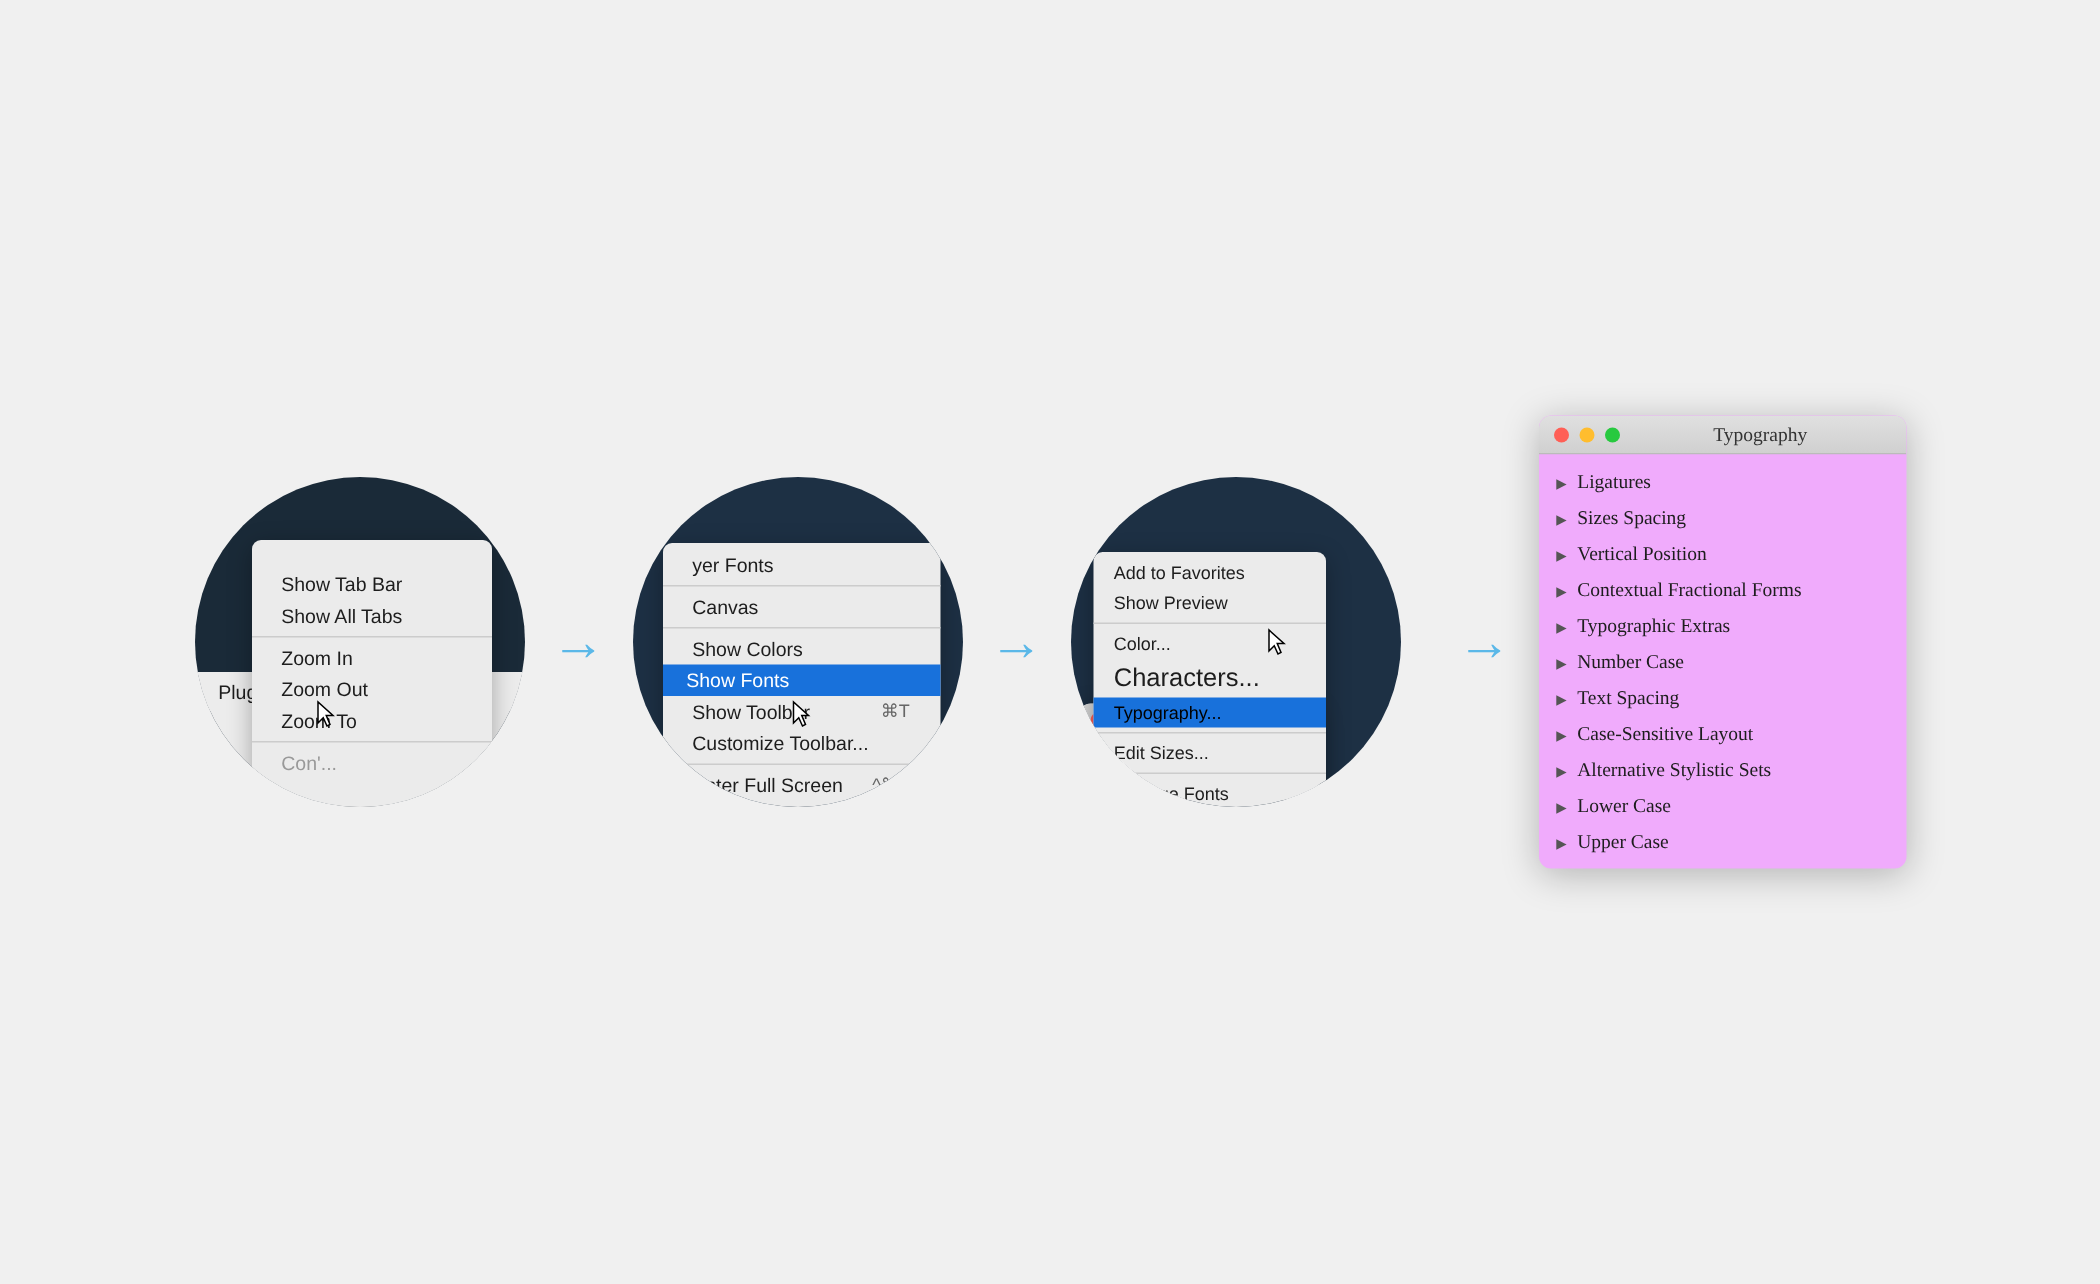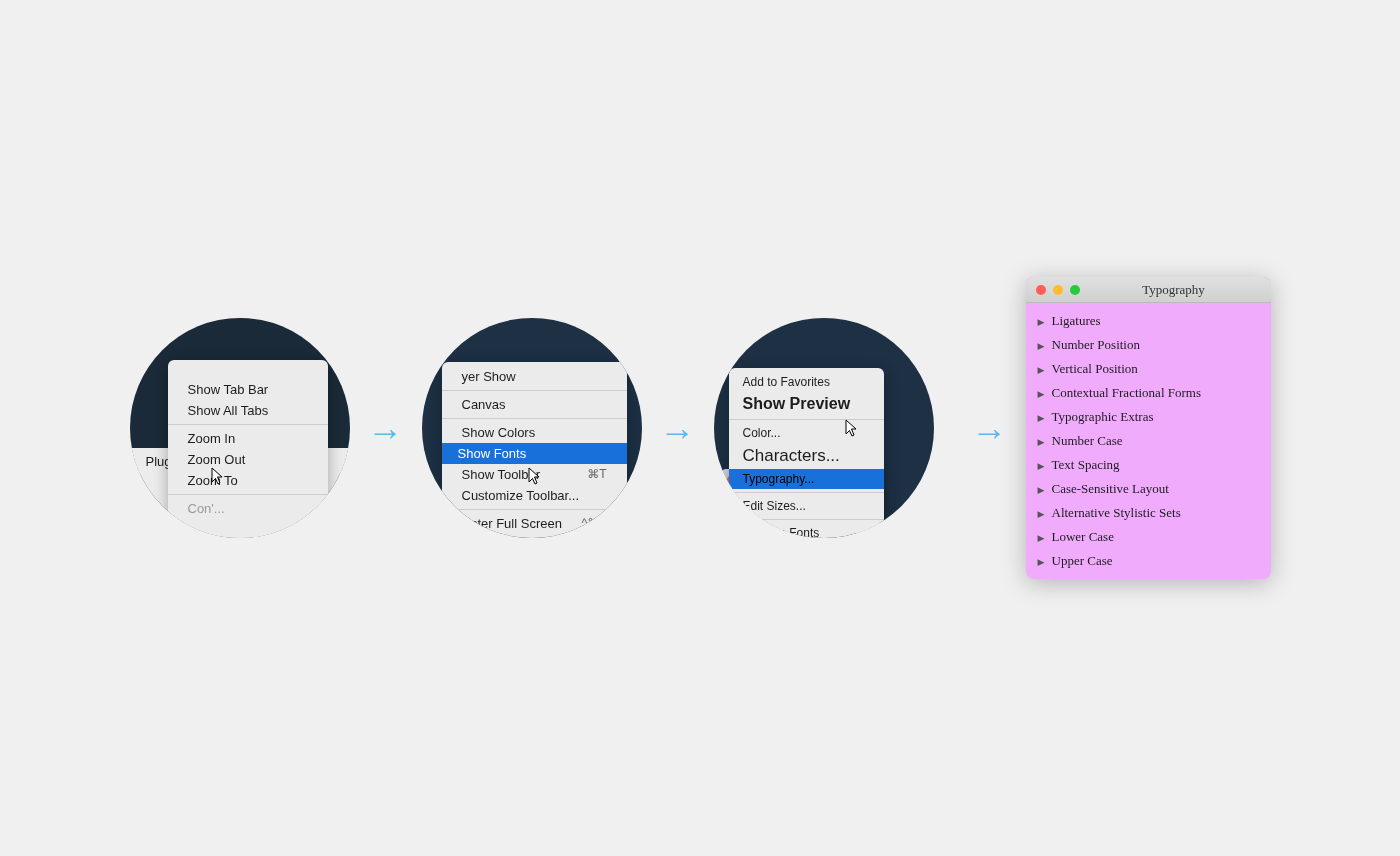--- a/index.html
+++ b/index.html
@@ -328,21 +328,21 @@
         </div>
       </div>
     </div>
   </div>
 
   <div class="arrow">→</div>
 
   <div class="circle-wrap">
     <div class="circle-bg circle-step2">
       <div class="dropdown-menu-2">
-        <div class="dropdown-item">yer Show</div>
+        <div class="dropdown-item">yer Fonts</div>
         <div class="dropdown-divider"></div>
         <div class="dropdown-item">Canvas</div>
         <div class="dropdown-divider"></div>
         <div class="dropdown-item">Show Colors</div>
         <div class="dropdown-item-highlighted">
           Show Fonts
           <span class="dropdown-shortcut-highlighted"></span>
         </div>
         <div class="dropdown-item">
           Show Toolbar
@@ -383,21 +383,21 @@
         </div>
 
         <div style="height: 30px; background:#e8e8e8; border-bottom:1px solid #ccc; display:flex; align-items:center; padding: 0 8px;">
           <div style="width:100%; height:16px; background:#fff; border-radius:4px; border:1px solid #ccc;"></div>
         </div>
         <div style="height:12px; background:#ebebeb;"></div>
       </div>
 
       <div class="dropdown-menu-3">
         <div class="dropdown-item" style="font-size:12px; padding:3px 14px;">Add to Favorites</div>
-        <div class="dropdown-item" style="font-size:16px; padding:3px 14px;font-weight:bold;">Show Preview</div>
+        <div class="dropdown-item" style="font-size:12px; padding:3px 14px;">Show Preview</div>
         <div class="dropdown-divider"></div>
         <div class="dropdown-item" style="font-size:12px; padding:3px 14px;">Color...</div>
         <div class="dropdown-item" style="font-size:17px; padding:3px 14px;">Characters...</div>
         <div class="dropdown-item-highlighted-3">Typography...</div>
         <div class="dropdown-divider"></div>
         <div class="dropdown-item" style="font-size:12px; padding:3px 14px;">Edit Sizes...</div>
         <div class="dropdown-divider"></div>
         <div class="dropdown-item" style="font-size:12px; padding:3px 14px;">Manage Fonts</div>
       </div>
 
@@ -418,21 +418,21 @@
       <div class="traffic-light tl-green"></div>
       <span class="typo-title-text">Typography</span>
     </div>
     <div class="typo-list">
       <div class="typo-item">
         <span class="typo-arrow">▶</span>
         <span>Ligatures</span>
       </div>
       <div class="typo-item">
         <span class="typo-arrow">▶</span>
-        <span>Number Position</span>
+        <span>Sizes Spacing</span>
       </div>
       <div class="typo-item">
         <span class="typo-arrow">▶</span>
         <span>Vertical Position</span>
       </div>
       <div class="typo-item">
         <span class="typo-arrow">▶</span>
         <span>Contextual Fractional Forms</span>
       </div>
       <div class="typo-item">

